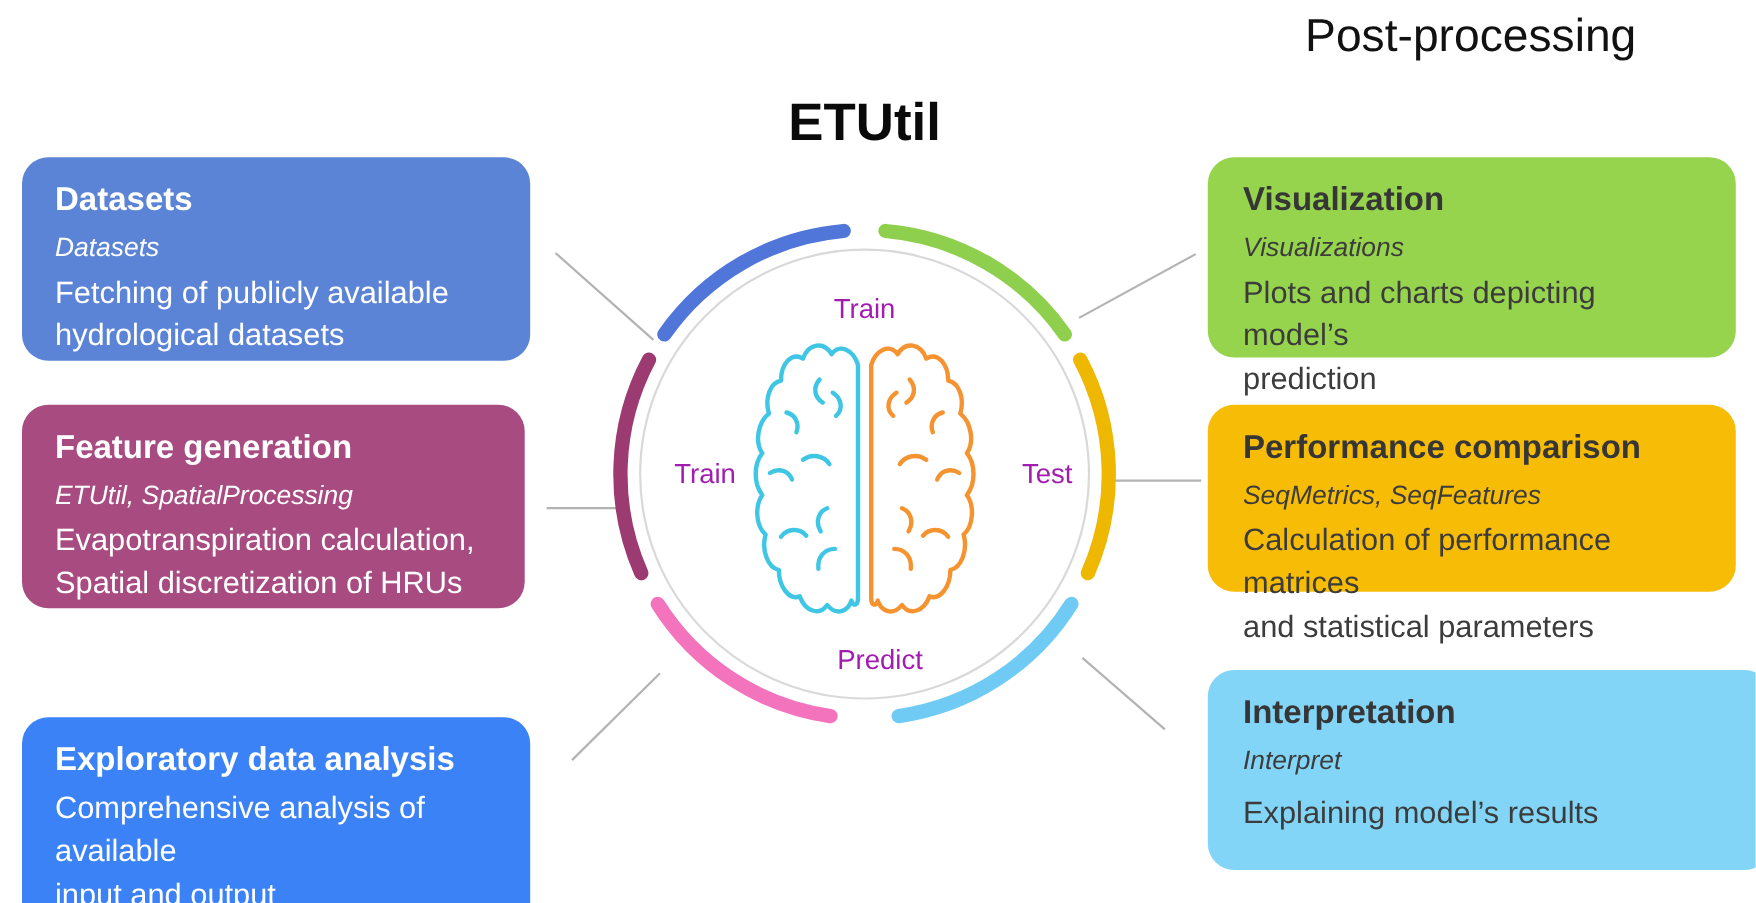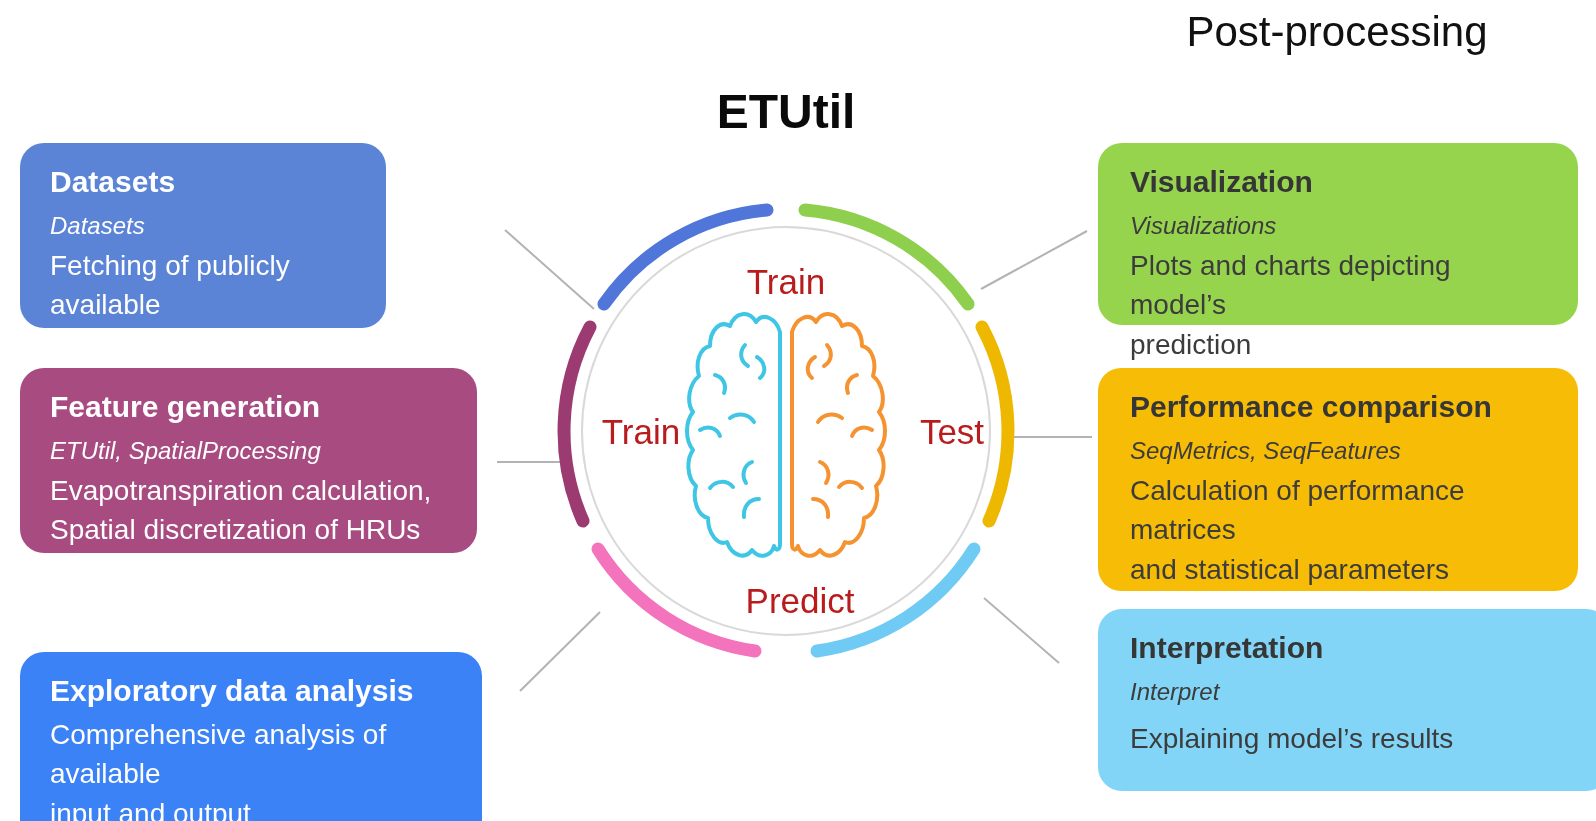--- a/index.html
+++ b/index.html
@@ -22,33 +22,33 @@
     position:absolute; border-radius:24px; padding:20px 28px 18px 30px;
   }
   .box .title    { font-size:30px; font-weight:700; line-height:1.25; }
   .box .subtitle { font-size:24px; font-style:italic; margin-top:9px; line-height:1.3; }
   .box .desc     { font-size:28px; margin-top:5px; line-height:1.42; white-space:pre-line; }
 
   .light-text { color:#ffffff; }
   .dark-text  { color:#3c3c3c;padding-left:32px; }
   .dark-text .title { color:#363636; }
 
-  #box-datasets { left:20px;   top:143px; width:366px; height:185px; }
+  #box-datasets { left:20px;   top:143px; width:462px; height:185px; }
   #box-feature  { left:20px;   top:368px; width:457px; height:185px; }
   #box-eda      { left:20px;   top:608px; width:462px; height:193px; }
   #box-vis      { left:1098px; top:143px; width:480px; height:182px; }
-  #box-perf     { left:1098px; top:368px; width:480px; height:223px;border-radius:23px; }
+  #box-perf     { left:1098px; top:368px; width:480px; height:170px; }
   #box-interp   { left:1098px; top:609px; width:512px; height:182px; }
   #box-interp .desc { margin-top:12px; }
 
   #diagram-svg { position:absolute; left:0; top:0; }
 
   .cycle-label {
     position:absolute; transform:translate(-50%,-50%);
-    font-size:35px; color:#b91c1c; white-space:nowrap;text-align:center;
+    font-size:25px; color:#a21caf; white-space:nowrap;text-align:center;
   }
   #label-train   { left:786px; top:282px; }
   #label-test    { left:952px; top:432px; }
   #label-predict { left:800px; top:601px; }
   #label-build   { left:641px; top:432px; }
 </style>
 </head>
 <body>
 
 <div id="stage">

